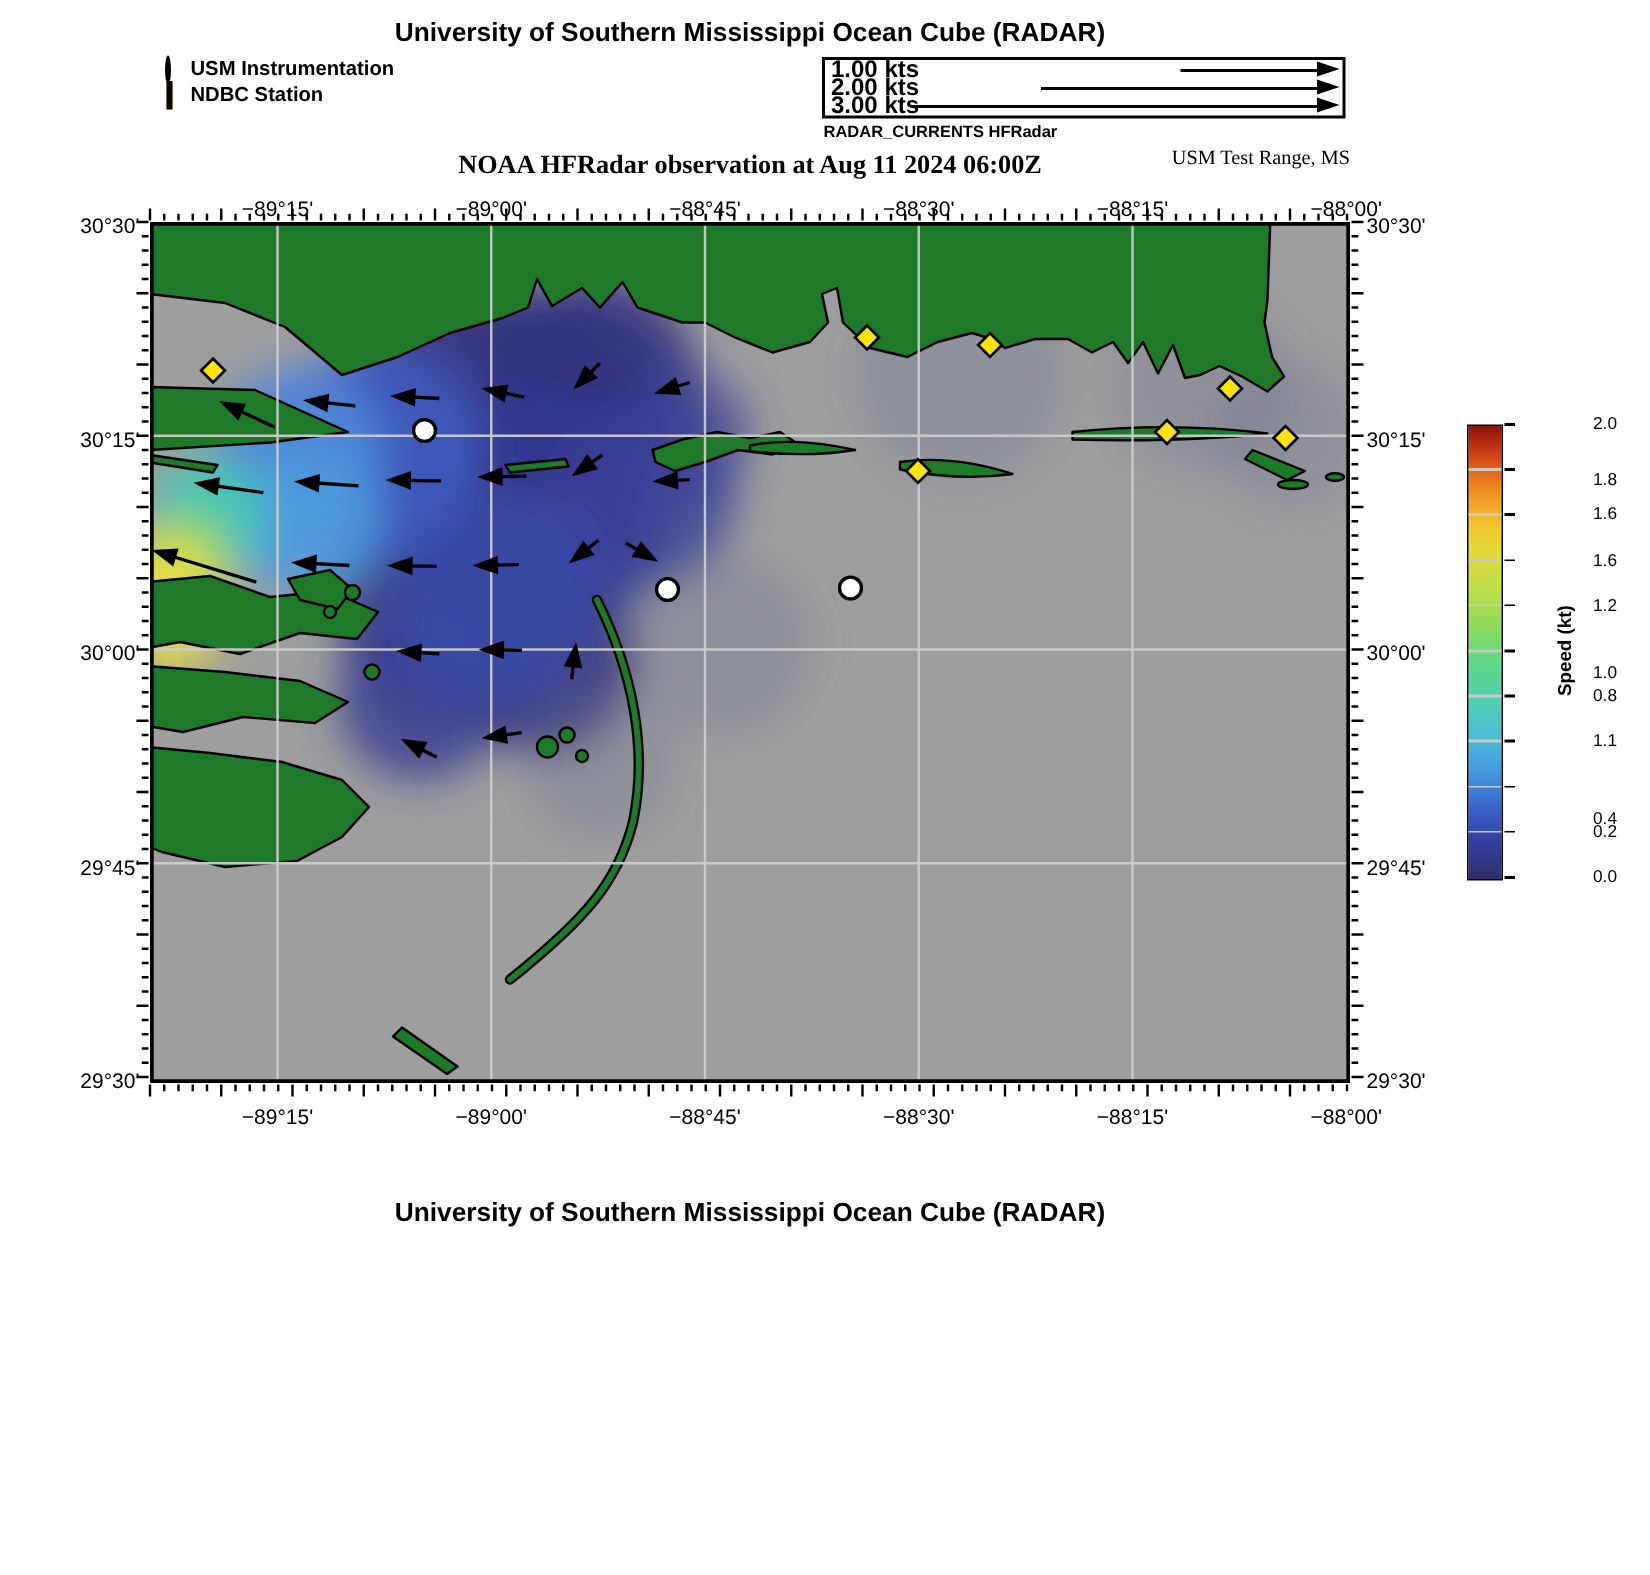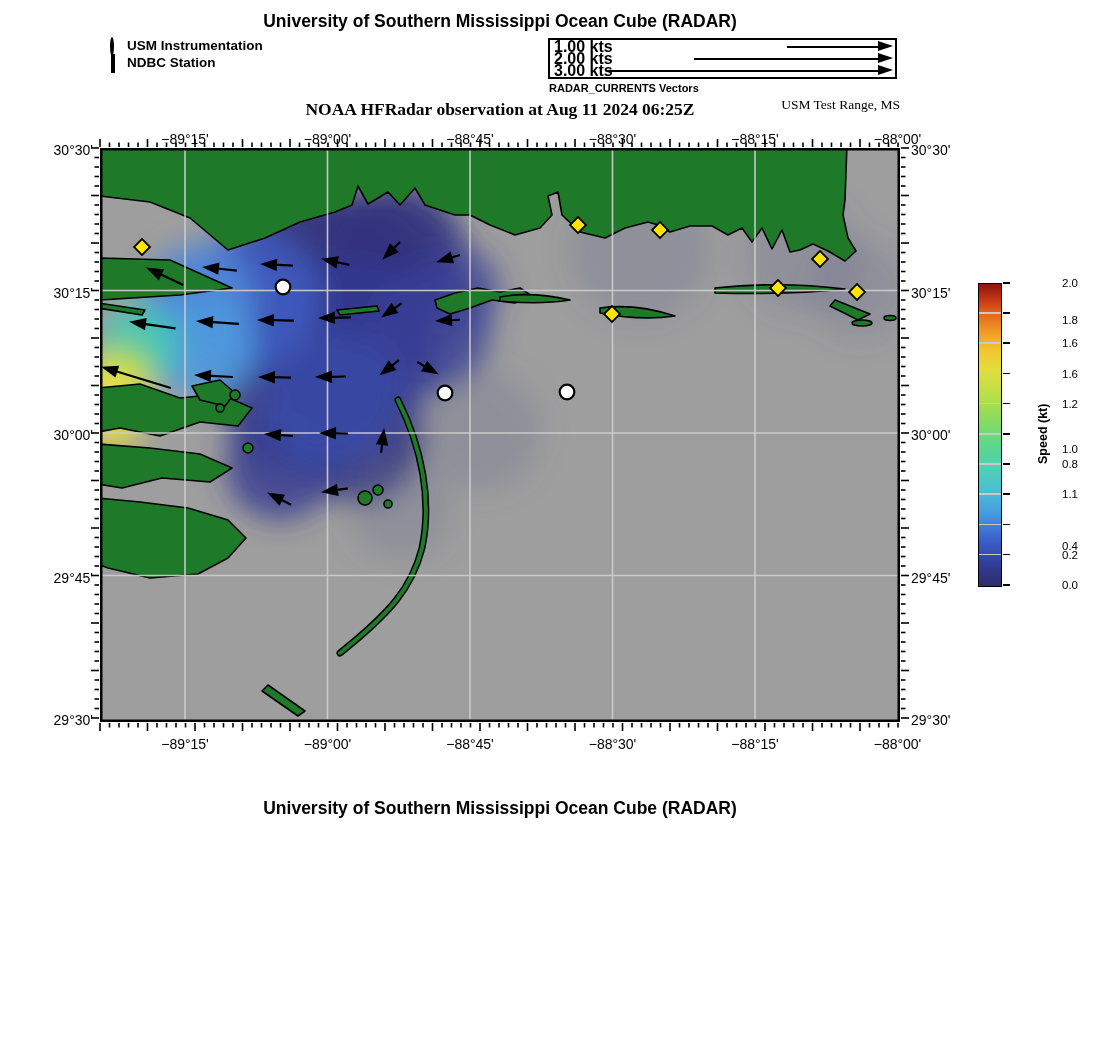--- a/index.html
+++ b/index.html
@@ -66,23 +66,23 @@
       <span>2.00 kts</span>
       <span class="scale-line" id="sl1" style="width: 185px;"></span>
       <span class="scale-head"></span>
     </div>
     <div class="scale-row">
       <span>3.00 kts</span>
       <span class="scale-line" id="sl2" style="width: 272px;"></span>
       <span class="scale-head"></span>
     </div>
   </div>
-  <div id="scale-caption" class="abs">RADAR_CURRENTS Vectors</div>
-
-  <div id="subtitle" class="abs">NOAA HFRadar observation at Aug 11 2024 06:25Z</div>
+  <div id="scale-caption" class="abs">RADAR_CURRENTS HFRadar</div>
+
+  <div id="subtitle" class="abs">NOAA HFRadar observation at Aug 11 2024 06:00Z</div>
   <div id="region-label" class="abs">USM Test Range, MS</div>
 
   <div id="map" class="abs">
 
     <svg id="field-svg" width="800" height="574">
       <defs>
         <filter id="blur" x="-60%" y="-60%" width="220%" height="220%">
           <feGaussianBlur stdDeviation="14"></feGaussianBlur>
         </filter>
       </defs>

